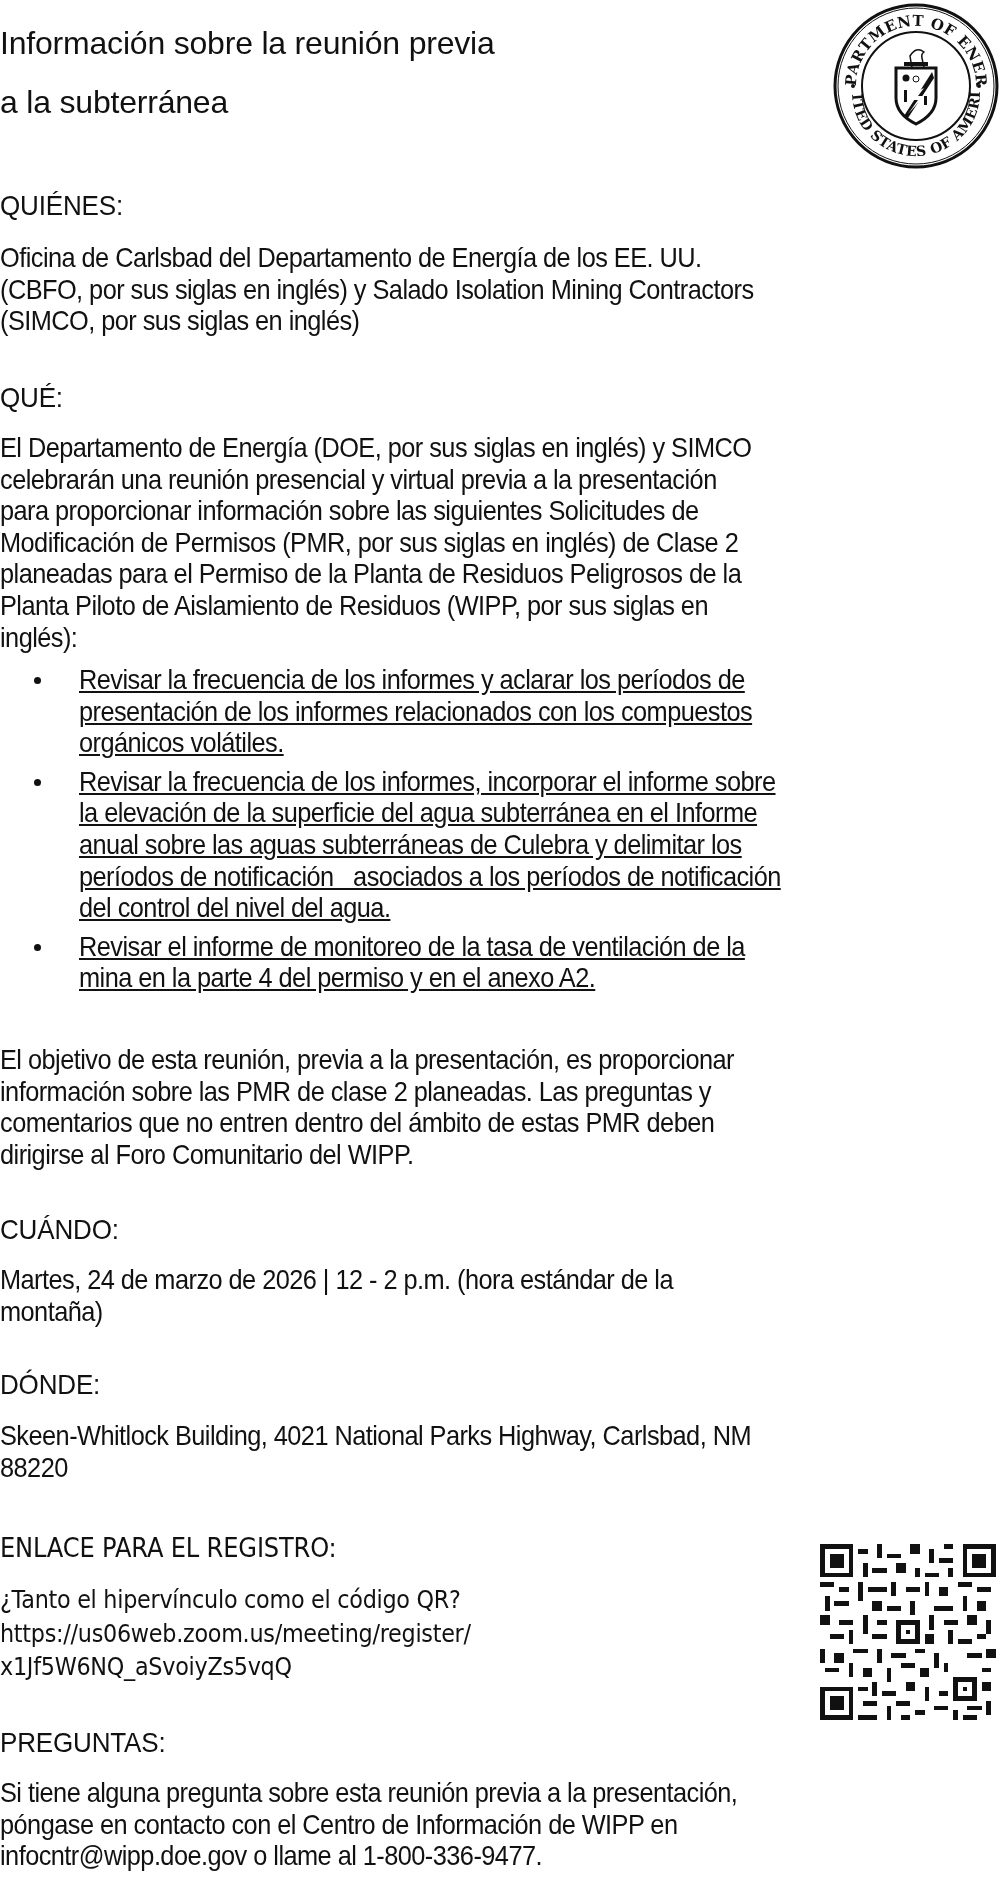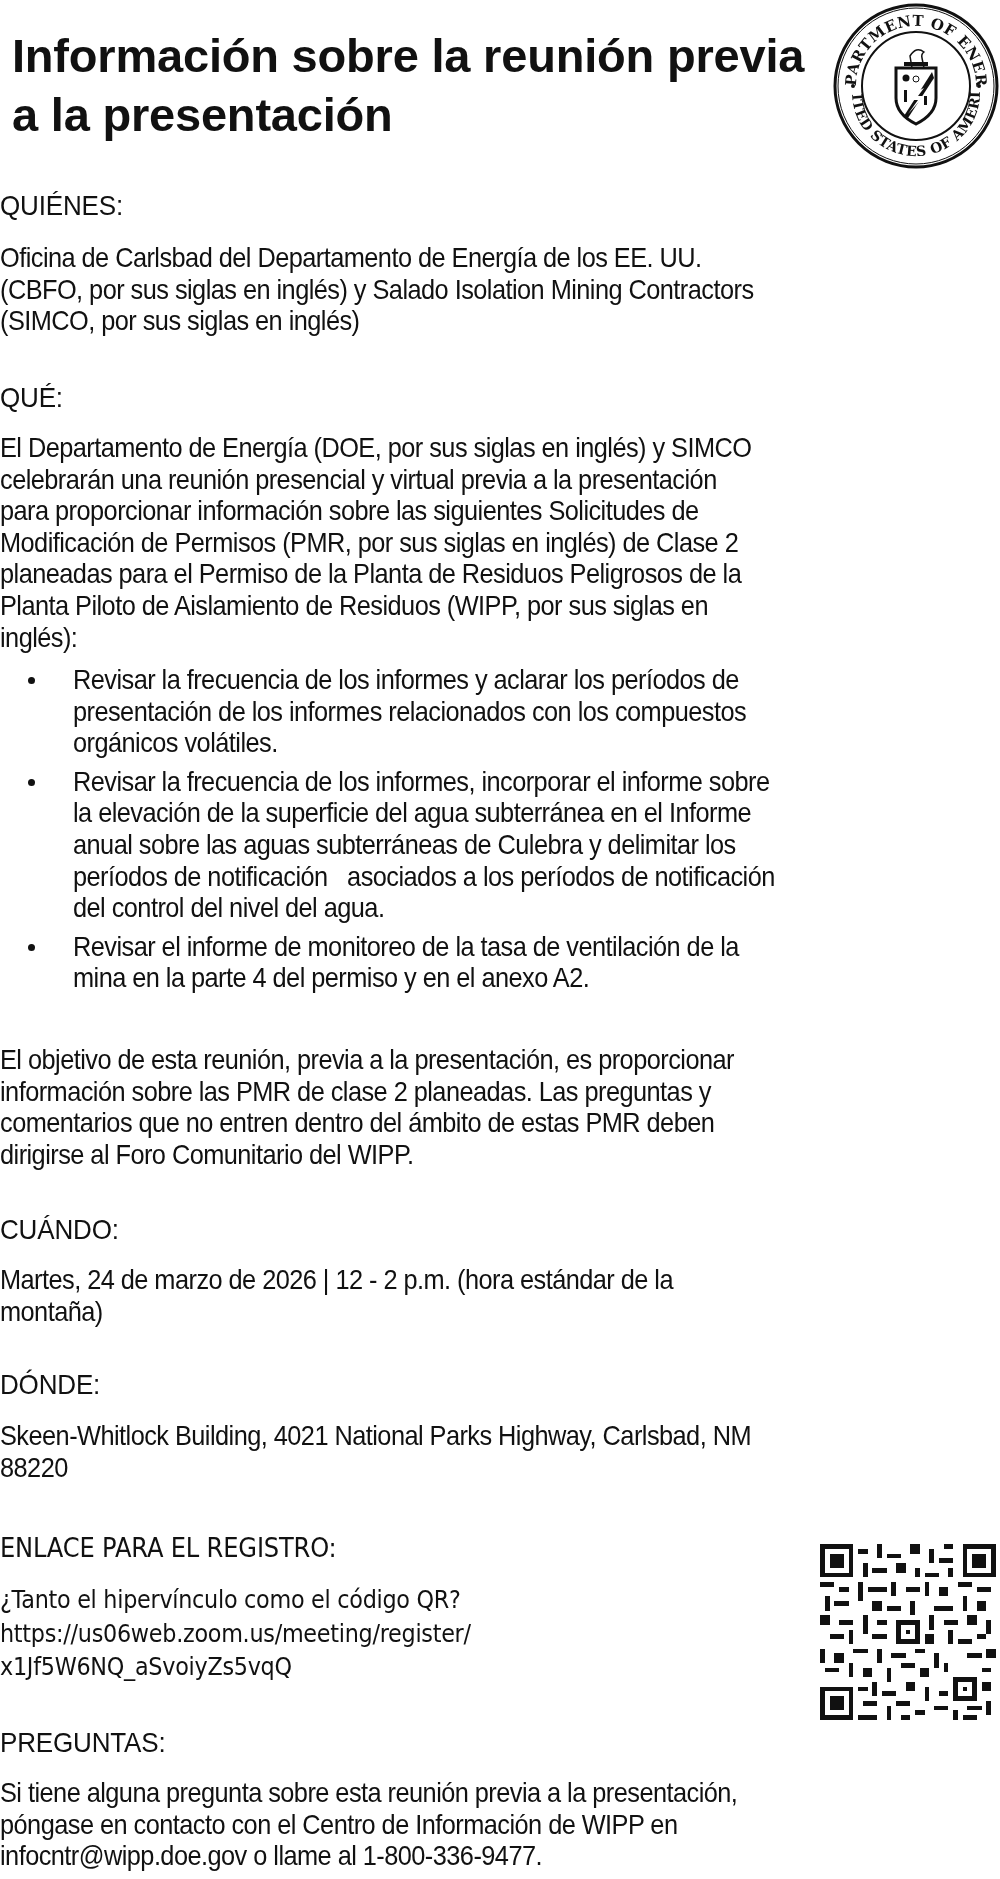--- a/index.html
+++ b/index.html
@@ -19,24 +19,24 @@
     position: absolute;
     left: 0;
     top: 0;
     width: 1000px;
   }
   .title {
     position: absolute;
     left: 0;
     top: 14px;
     width: 800px;
-    font-size: 47px;
+    font-size: 32px;
     line-height: 59px;
-    font-weight: 700;
-    margin: 12px;
+    font-weight: 400;
+    margin: 0;
     letter-spacing: -0.2px;
   }
   .seal {
     position: absolute;
     left: 832px;
     top: 2px;
     width: 168px;
     height: 168px;
   }
   .h {
@@ -65,22 +65,23 @@
   .p .line { display: block; }
   .bullets {
     position: absolute;
     left: 0;
     margin: 0;
     padding: 0;
     list-style: none;
   }
   .bullet {
     position: relative;
-    margin: 0 0 7px 1px;
+    margin: 0 0 7px 7px;
     padding: 0;
+    text-decoration: underline;
   }
   .bullet-dot {
     position: absolute;
     left: 27px;
     top: 13px;
     width: 7px;
     height: 7px;
     border-radius: 50%;
     background: #111111;
   }
@@ -117,21 +118,21 @@
     height: 176px;
   }
 </style>
 </head>
 <body>
 
 <div class="page">
 
   <h1 class="title">
     <span style="display:block">Información sobre la reunión previa</span>
-    <span style="display:block">a la presentación</span>
+    <span style="display:block">a la subterránea</span>
   </h1>
 
   <div class="seal">
     <svg viewBox="0 0 168 168" width="168" height="168">
       <defs>
         <path id="arcTop" d="M 24 84 A 60 60 0 0 1 144 84"></path>
         <path id="arcBot" d="M 20 90 A 64 64 0 0 0 148 90"></path>
       </defs>
       <circle cx="84" cy="84" r="81" fill="#fff" stroke="#111" stroke-width="3"></circle>
       <circle cx="84" cy="84" r="78" fill="none" stroke="#111" stroke-width="1"></circle>

